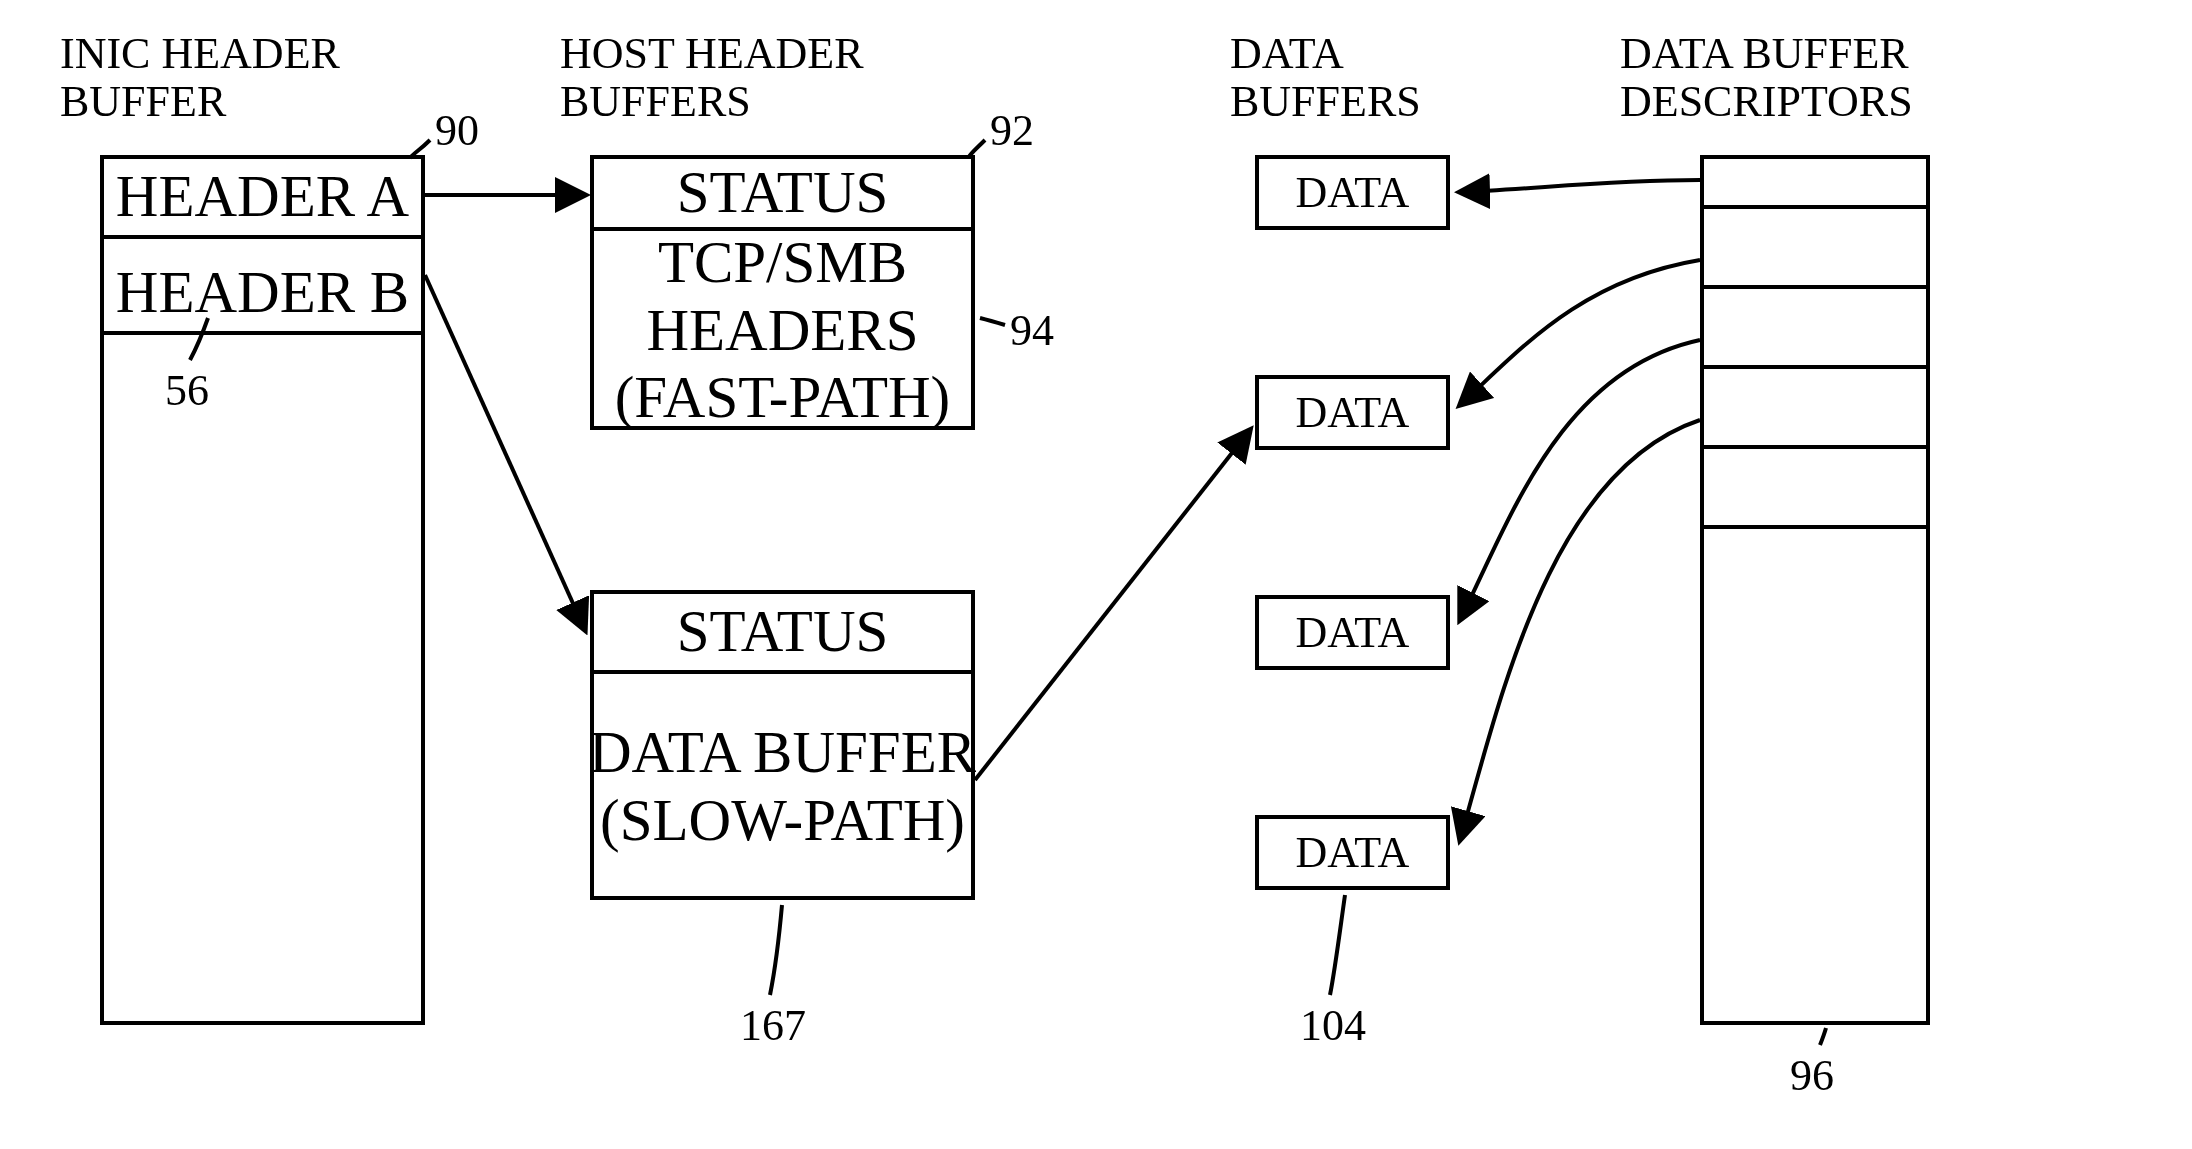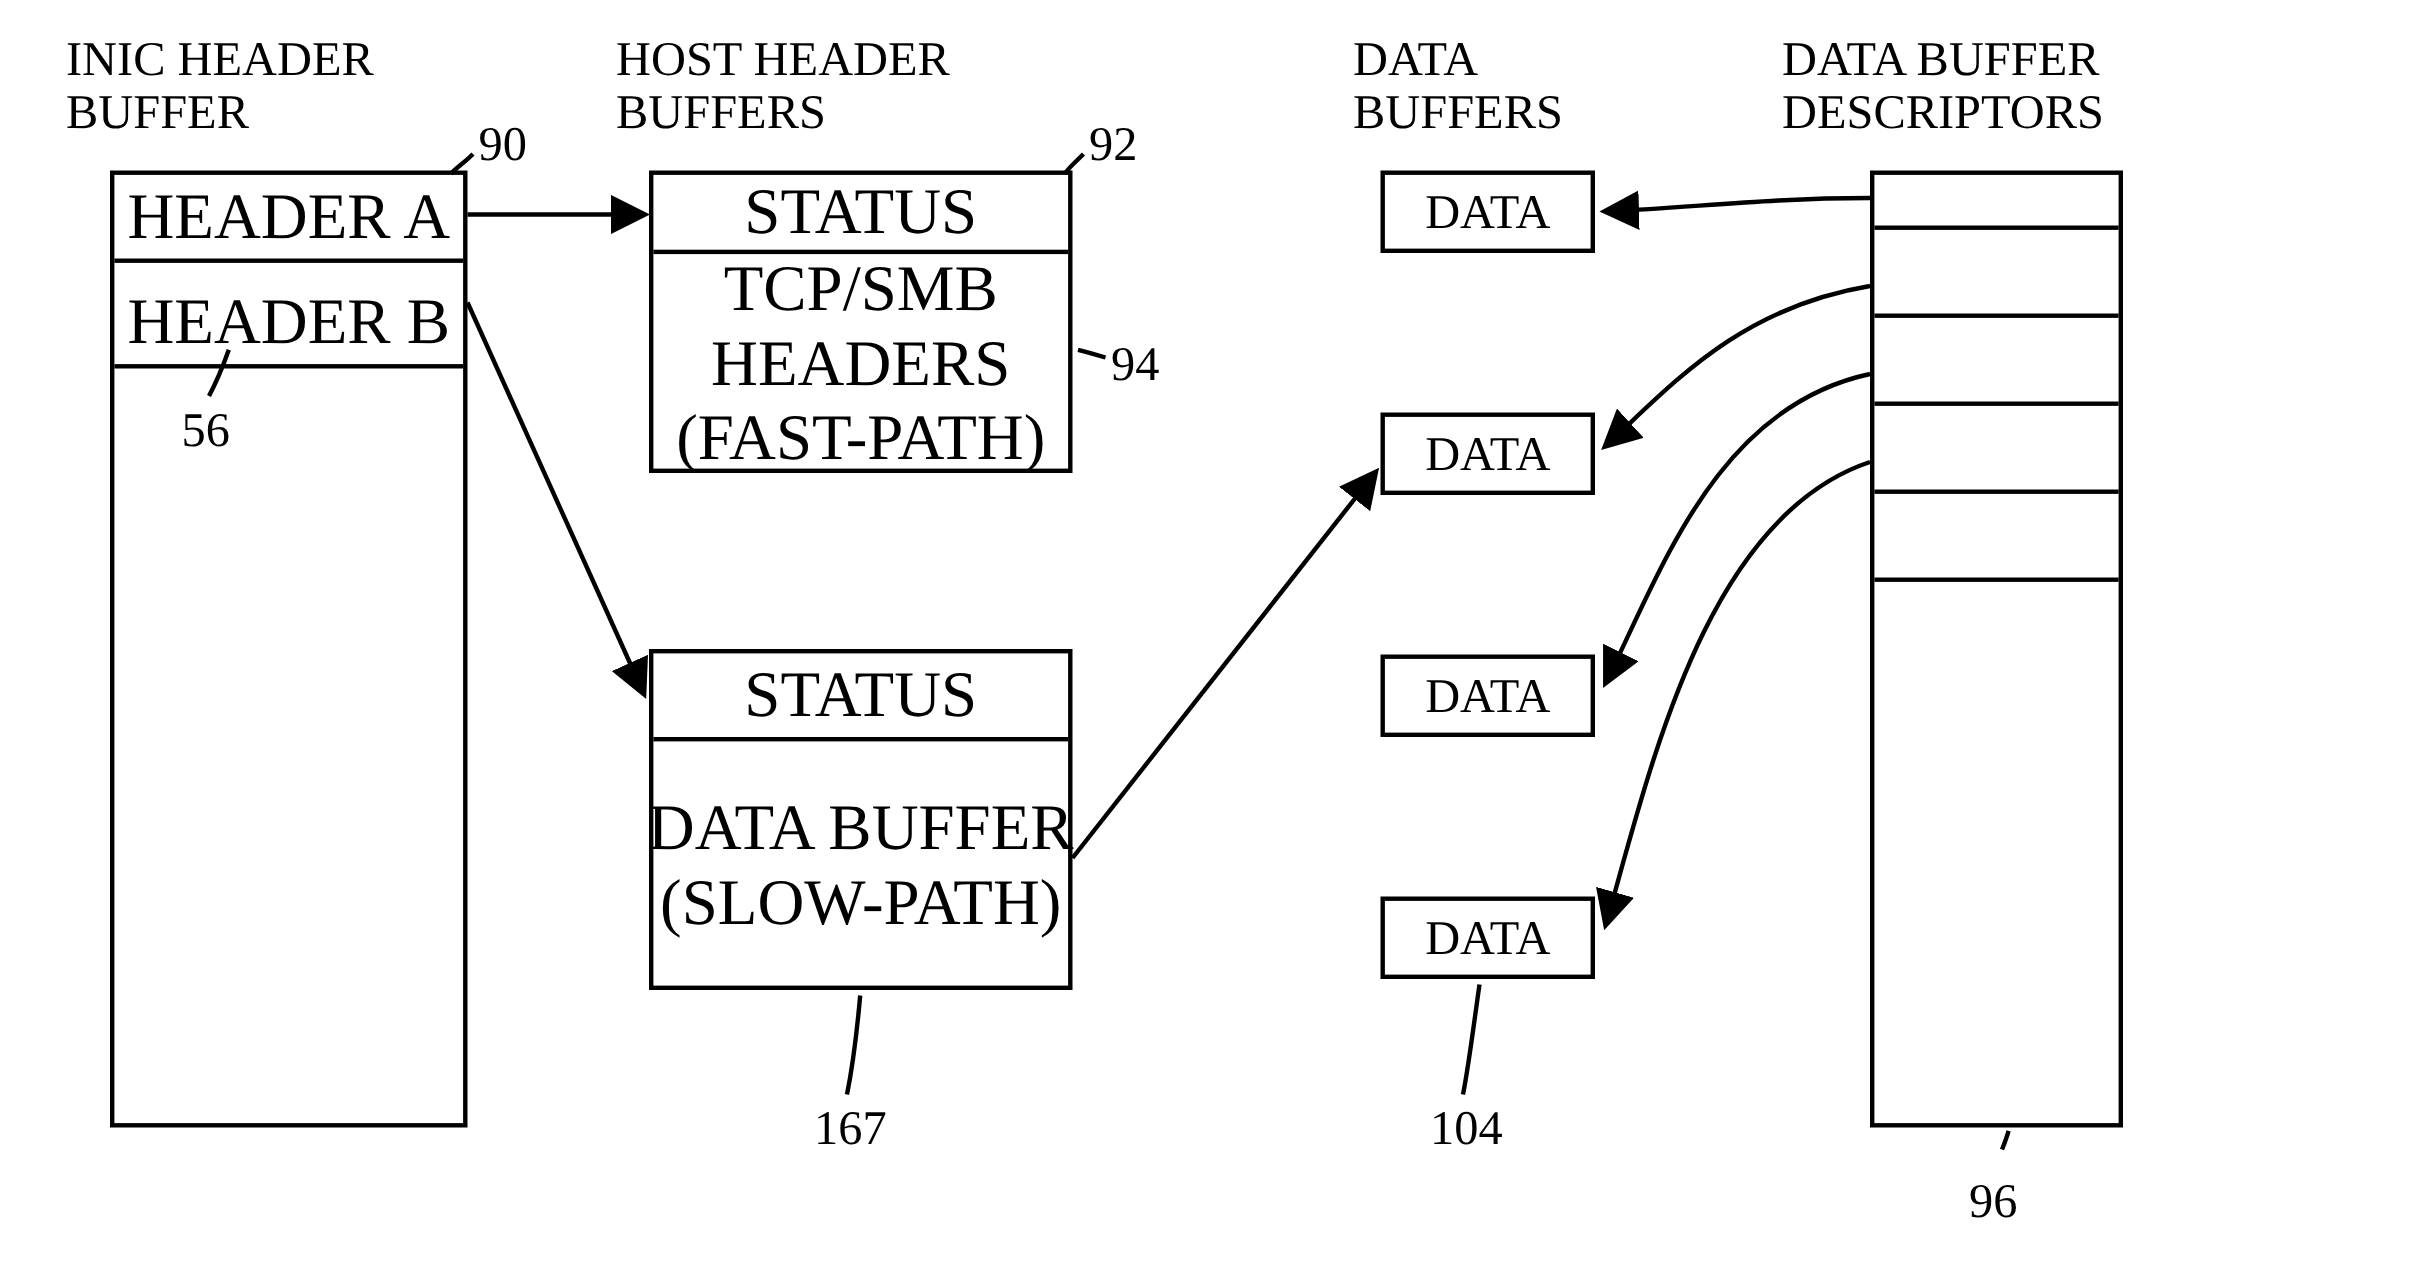--- a/index.html
+++ b/index.html
@@ -97,21 +97,21 @@
   <div class="cell" style="height:80px;"></div>
   <div class="cell" style="height:80px;"></div>
 </div>
 
 <div class="ref" style="left:435px; top:105px;">90</div>
 <div class="ref" style="left:990px; top:105px;">92</div>
 <div class="ref" style="left:1010px; top:305px;">94</div>
 <div class="ref" style="left:165px; top:365px;">56</div>
 <div class="ref" style="left:740px; top:1000px;">167</div>
 <div class="ref" style="left:1300px; top:1000px;">104</div>
-<div class="ref" style="left:1790px; top:1050px;margin-top:16px;">96</div>
+<div class="ref" style="left:1790px; top:1050px;">96</div>
 
 <svg class="overlay" viewBox="0 0 2192 1149">
   <defs>
     <marker id="arrow" viewBox="0 0 12 12" refX="10" refY="6" markerWidth="9" markerHeight="9" orient="auto-start-reverse">
       <path d="M0,0 L12,6 L0,12 z" fill="#000"></path>
     </marker>
   </defs>
   <g stroke="#000" stroke-width="4" fill="none">
 
     <line x1="425" y1="195" x2="585" y2="195" marker-end="url(#arrow)"></line>

